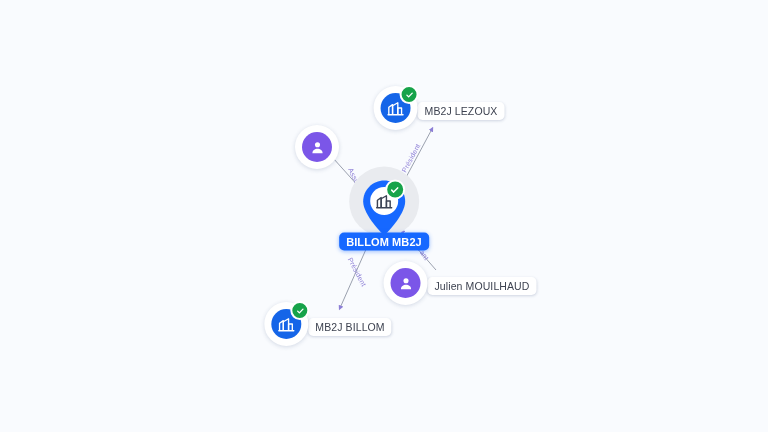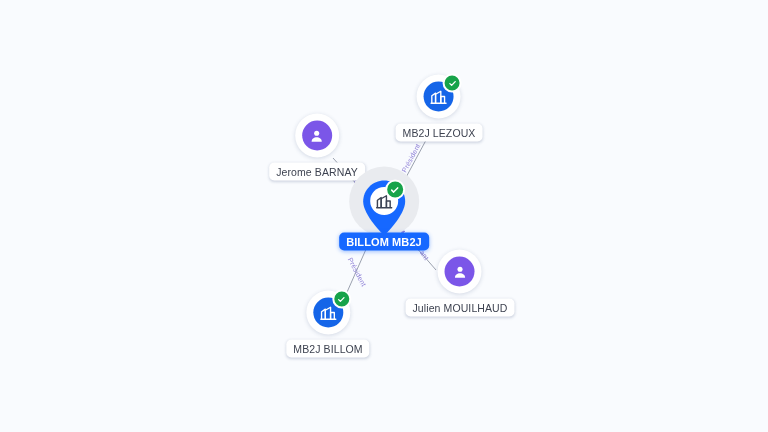--- a/index.html
+++ b/index.html
@@ -27,21 +27,21 @@
     width: 768px;
     height: 432px;
     pointer-events: none;
   }
 
   
   .node {
     position: absolute;
     transform: translate(-50%, -50%);
     display: flex;
-    flex-direction: column;
+    flex-direction: row;
     align-items: center;
   }
   .node-disc {
     position: relative;
     width: 44px;
     height: 44px;
     border-radius: 50%;
     background: #ffffff;
     box-shadow: 0 1px 4px rgba(40, 60, 110, 0.18);
     display: flex;
@@ -196,21 +196,20 @@
 
   <div class="node" style="left:317px; top:147px;">
     <div class="node-disc">
       <div class="inner-circle person">
         <svg width="17" height="17" viewBox="0 0 24 24">
           <circle cx="12" cy="8.2" r="3.6" fill="#ffffff"></circle>
           <path d="M4.8 20c0-4 3.3-6.3 7.2-6.3s7.2 2.3 7.2 6.3z" fill="#ffffff"></path>
         </svg>
       </div>
     </div>
-    <div class="node-label">Jerome BARNAY</div>
   </div>
 
   <div class="node" style="left:460px; top:283px;">
     <div class="node-disc">
       <div class="inner-circle person">
         <svg width="17" height="17" viewBox="0 0 24 24">
           <circle cx="12" cy="8.2" r="3.6" fill="#ffffff"></circle>
           <path d="M4.8 20c0-4 3.3-6.3 7.2-6.3s7.2 2.3 7.2 6.3z" fill="#ffffff"></path>
         </svg>
       </div>

